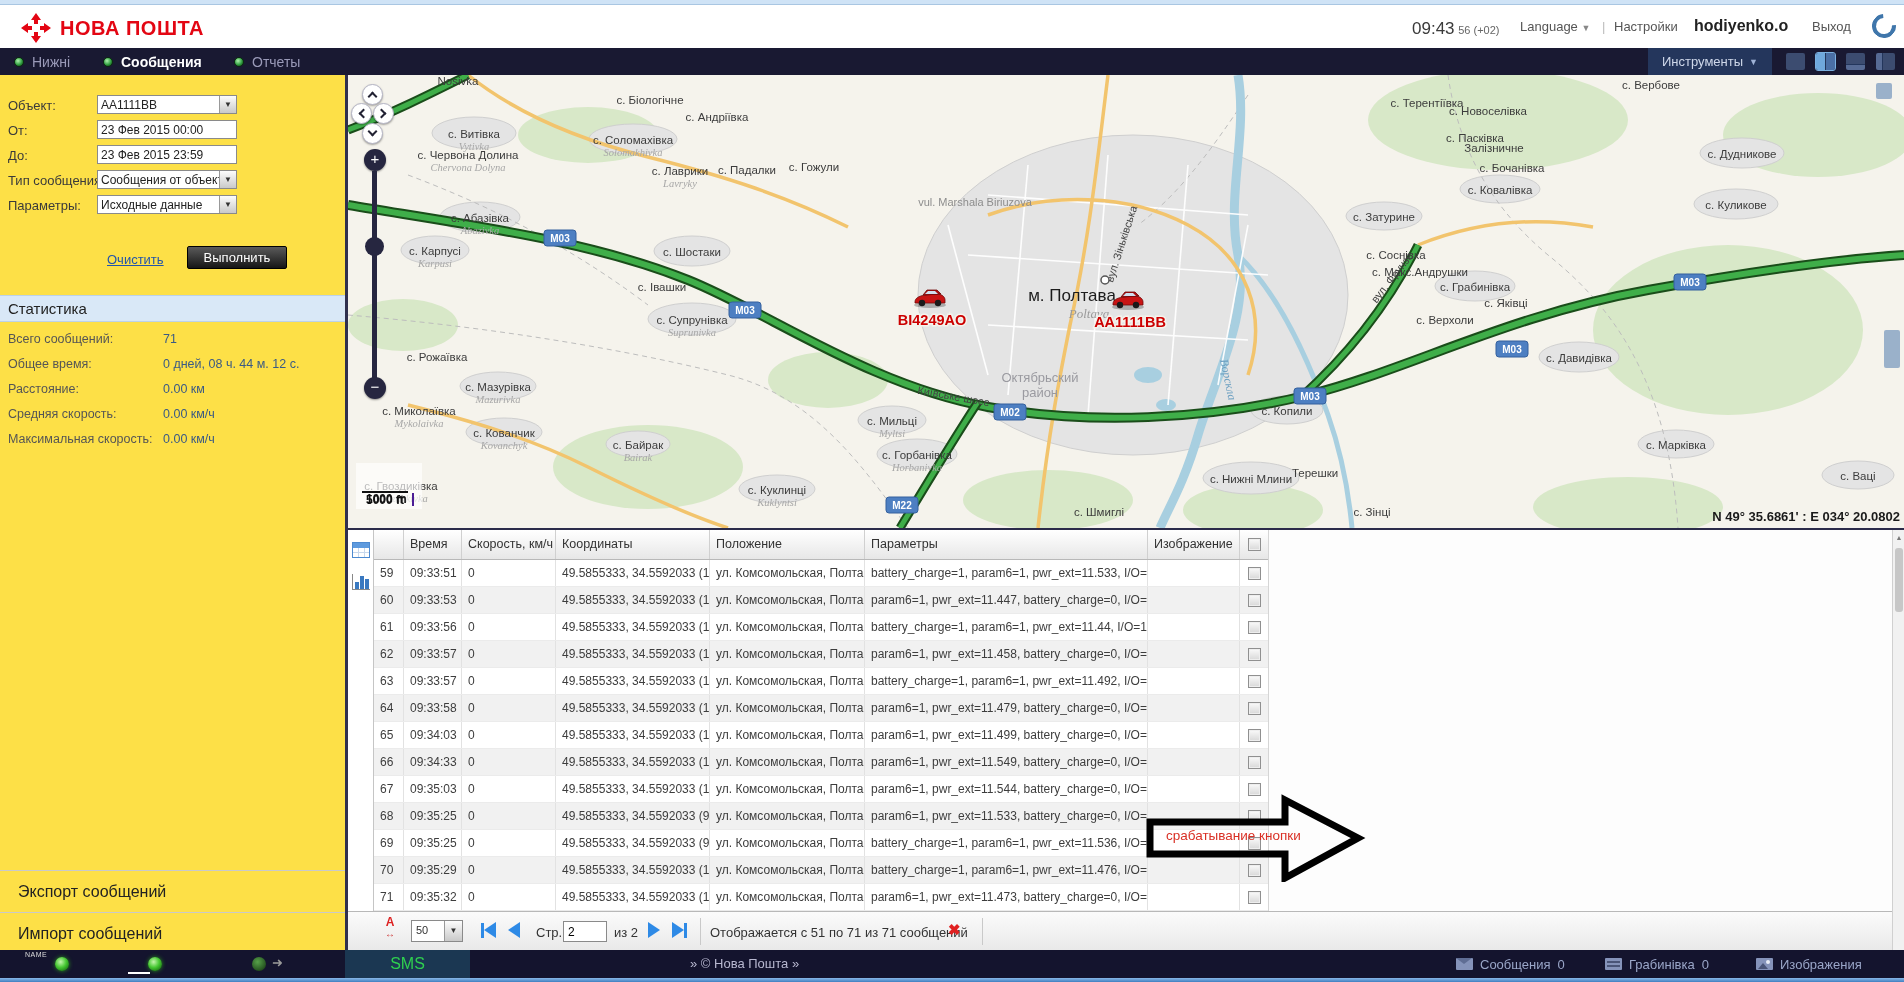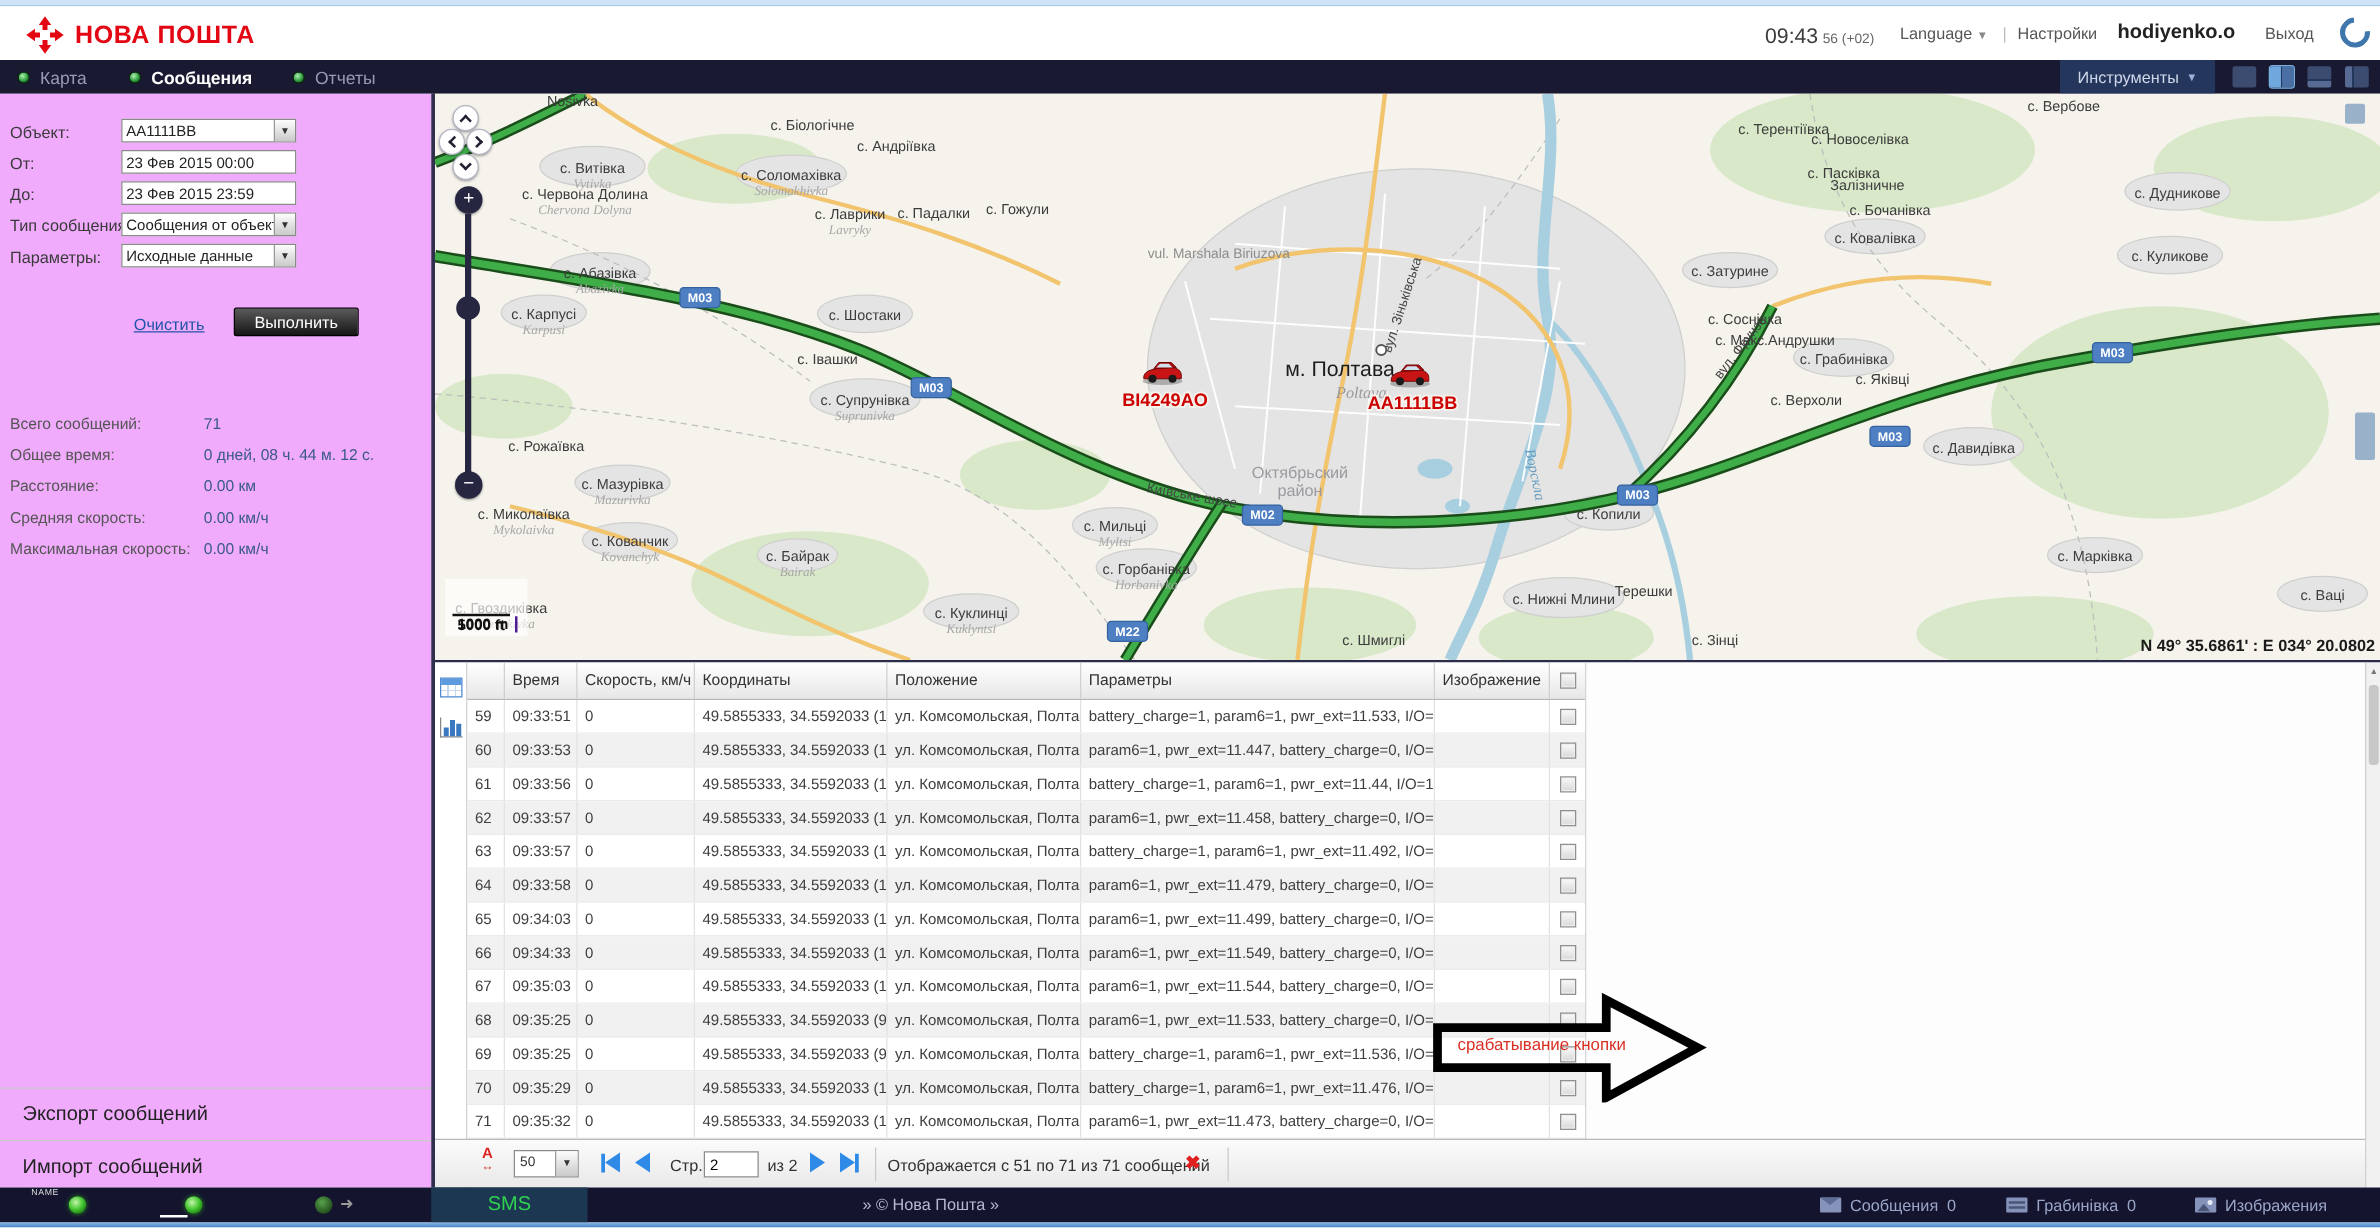--- a/index.html
+++ b/index.html
@@ -25,21 +25,21 @@
   .tab span { font-size:14px; color:#9a9ab8; }
   .tab.active span { color:#fff; font-weight:bold; }
   .tools { position:absolute; left:1648px; top:0; width:124px; height:27px; background:#24365c; color:#cfd8ea; font-size:13px; display:flex; align-items:center; justify-content:center; gap:6px; cursor:pointer; }
   .tools .caret { font-size:9px; color:#9fb2d6; }
   .layout-ico { position:absolute; top:5px; width:19px; height:17px; background:#3c4c70; border-radius:2px; cursor:pointer; }
   .layout-ico.two { background:linear-gradient(90deg,#6fa8dc 0 48%, #23365c 48% 52%, #4a6fa5 52%); outline:1px solid #7ab0e0; }
   .layout-ico.bottom { background:linear-gradient(#3c4c70 0 62%, #23365c 62% 70%, #566a94 70%); }
   .layout-ico.left { background:linear-gradient(90deg,#566a94 0 30%, #23365c 30% 38%, #3c4c70 38%); }
 
   
-  .sidebar { position:absolute; left:0; top:75px; width:345px; height:875px; background:#f0abfc; }
+  .sidebar { position:absolute; left:0; top:75px; width:345px; height:875px; background:#fde047; }
   .divider-v { position:absolute; left:345px; top:75px; width:3px; height:875px; background:#30304e; }
   .frow { position:absolute; left:0; height:20px; width:345px; }
   .frow label { position:absolute; left:8px; top:3px; font-size:13px; color:#3a3a3a; }
   .ctl { position:absolute; left:97px; top:0; width:140px; height:19px; background:#fff; border:1px solid #8a8a8a; font-size:12px; color:#222; display:flex; align-items:center; }
   .ctl .val { flex:1; padding:0 3px; white-space:nowrap; overflow:hidden; }
   .ctl .dd { width:17px; height:17px; border-left:1px solid #999; background:linear-gradient(#fdfdfd,#c9c9c9); display:flex; align-items:center; justify-content:center; font-size:8px; color:#333; cursor:pointer; }
   .link-clear { position:absolute; left:107px; top:177px; font-size:13px; color:#2255aa; text-decoration:underline; cursor:pointer; }
   .btn-exec { position:absolute; left:187px; top:171px; width:100px; height:23px; background:linear-gradient(#5a5a5a,#161616); border:1px solid #000; border-radius:2px; color:#fff; font-size:13px; text-align:center; line-height:21px; cursor:pointer; }
   .stats-hd { position:absolute; left:0; top:220px; width:345px; height:27px; background:#d9e8f7; border-top:1px solid #bcd2e8; border-bottom:1px solid #bcd2e8; font-size:15px; color:#222; line-height:26px; padding-left:8px; }
   .srow { position:absolute; left:0; width:345px; height:20px; }
@@ -153,21 +153,21 @@
   <span class="hdr-item hdr-sep" style="left:1602px">|</span>
   <span class="hdr-item" style="left:1614px">Настройки</span>
   <span class="hdr-item hdr-user" style="left:1694px">hodiyenko.o</span>
   <span class="hdr-item" style="left:1812px">Выход</span>
   <span class="hdr-logo"></span>
 </div>
 
 <div class="nav">
   <div class="tab" style="left:14px">
       <span class="dot"></span>
-      <span>Карта</span>
+      <span>Нижні</span>
     </div>
   <div class="tab active" style="left:103px">
       <span class="dot"></span>
       <span>Сообщения</span>
     </div>
   <div class="tab" style="left:234px">
       <span class="dot"></span>
       <span>Отчеты</span>
     </div>
   <div class="tools">
@@ -211,20 +211,21 @@
       <div class="frow" style="top: 120px;">
         <label>Параметры:</label>
         <div class="ctl">
           <span class="val">Исходные данные</span>
           <span class="dd">▼</span>
         </div>
       </div>
     </div>
   <a class="link-clear">Очистить</a>
   <div class="btn-exec">Выполнить</div>
+  <div class="stats-hd">Статистика</div>
   <div id="stats">
       <div class="srow" style="top: 257px;">
         <span class="sl">Всего сообщений:</span>
         <span class="sv">71</span>
       </div>
       <div class="srow" style="top: 282px;">
         <span class="sl">Общее время:</span>
         <span class="sv">0 дней, 08 ч. 44 м. 12 с.</span>
       </div>
       <div class="srow" style="top: 307px;">

